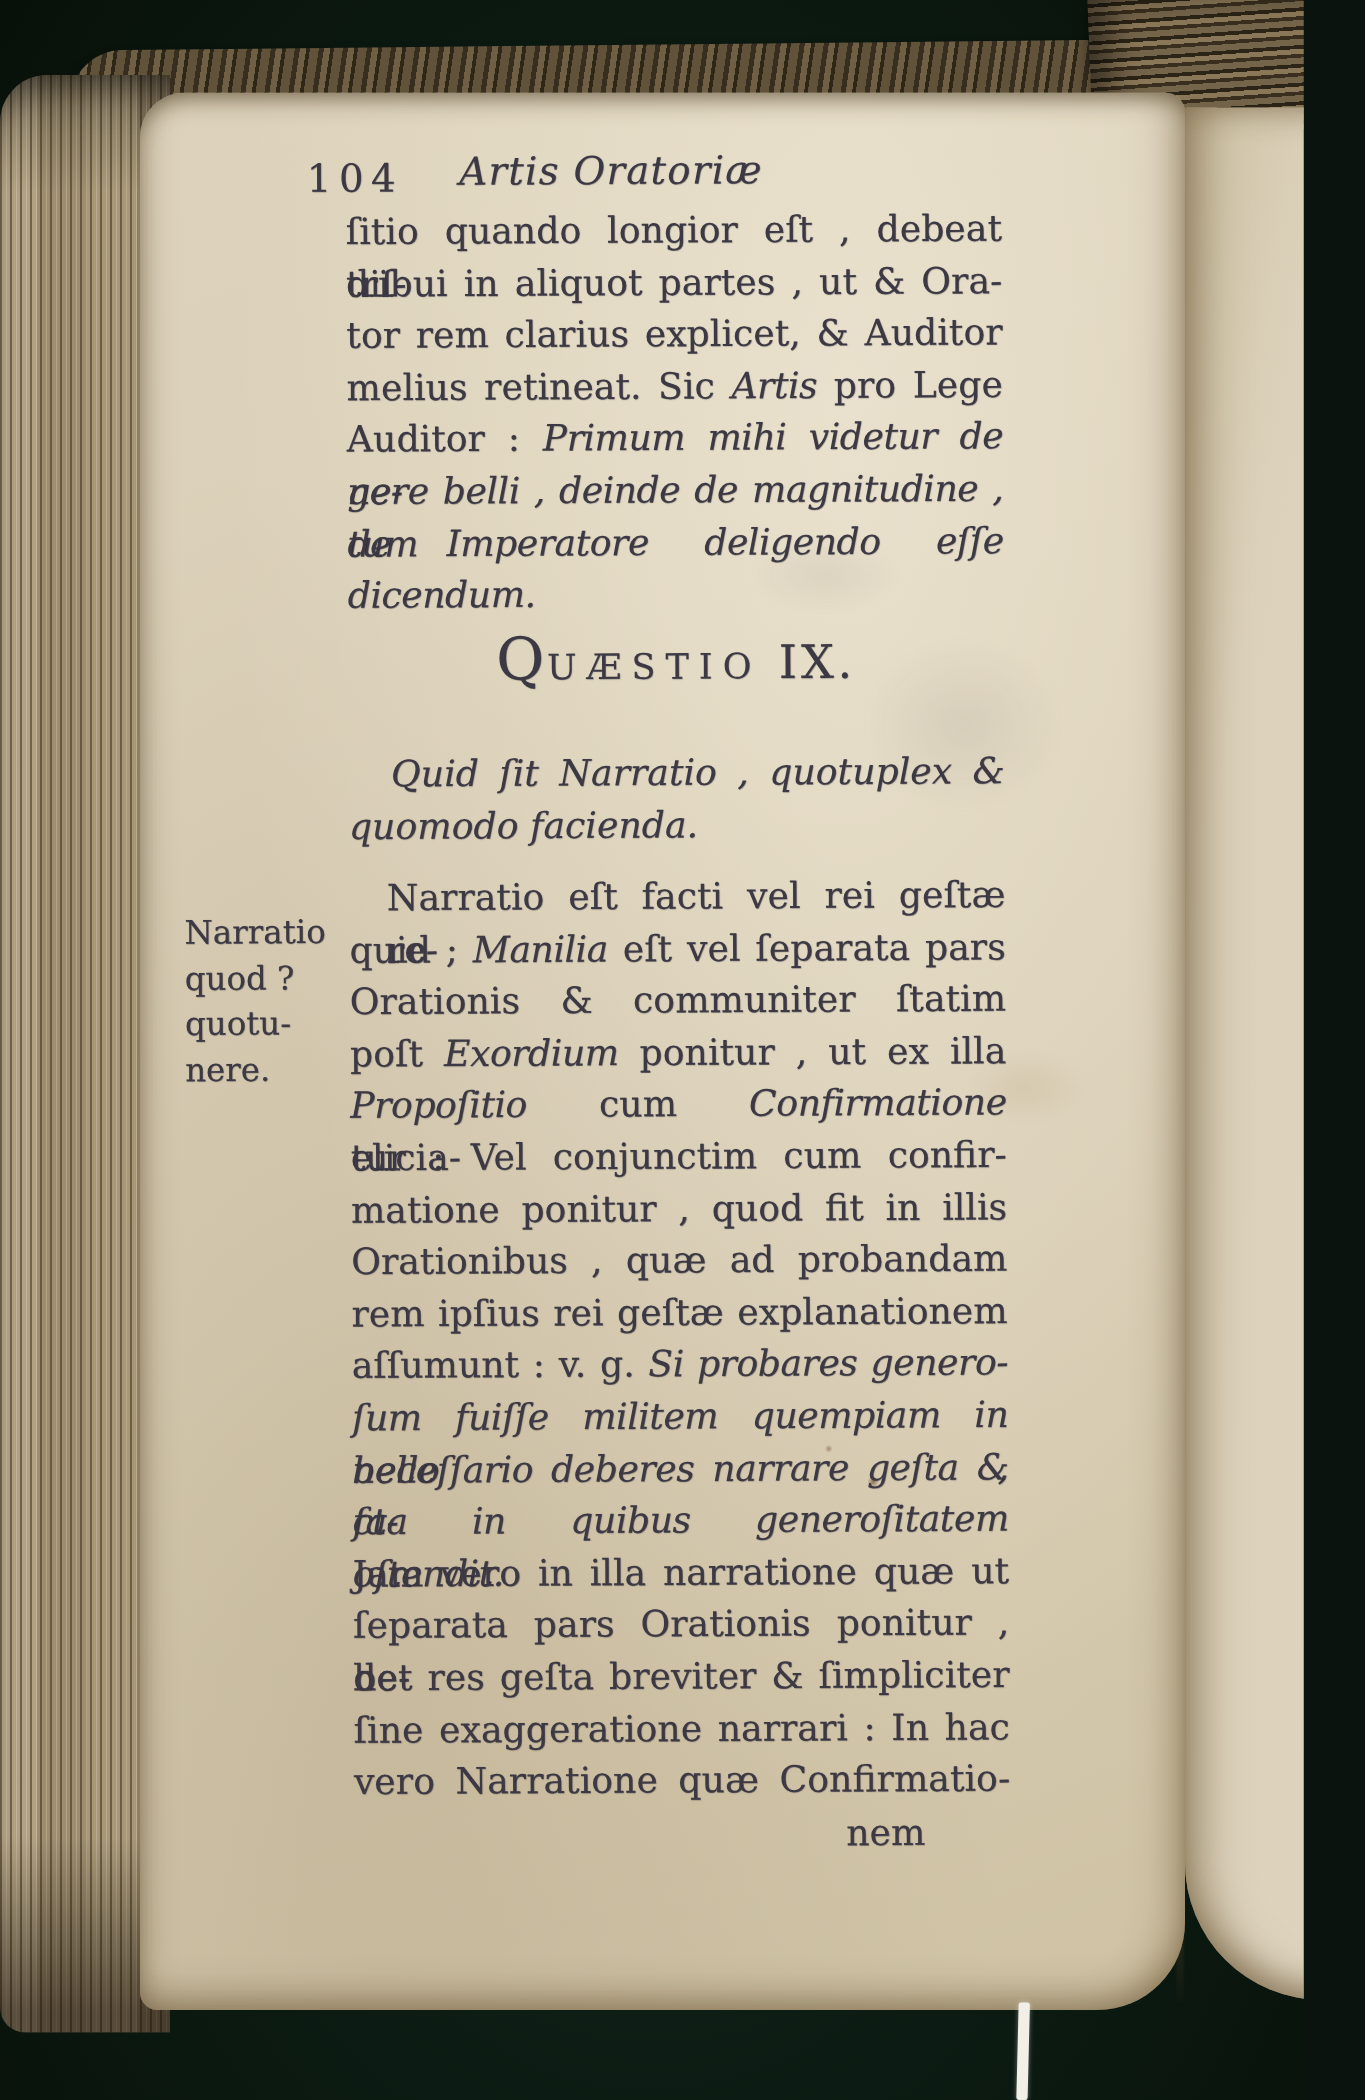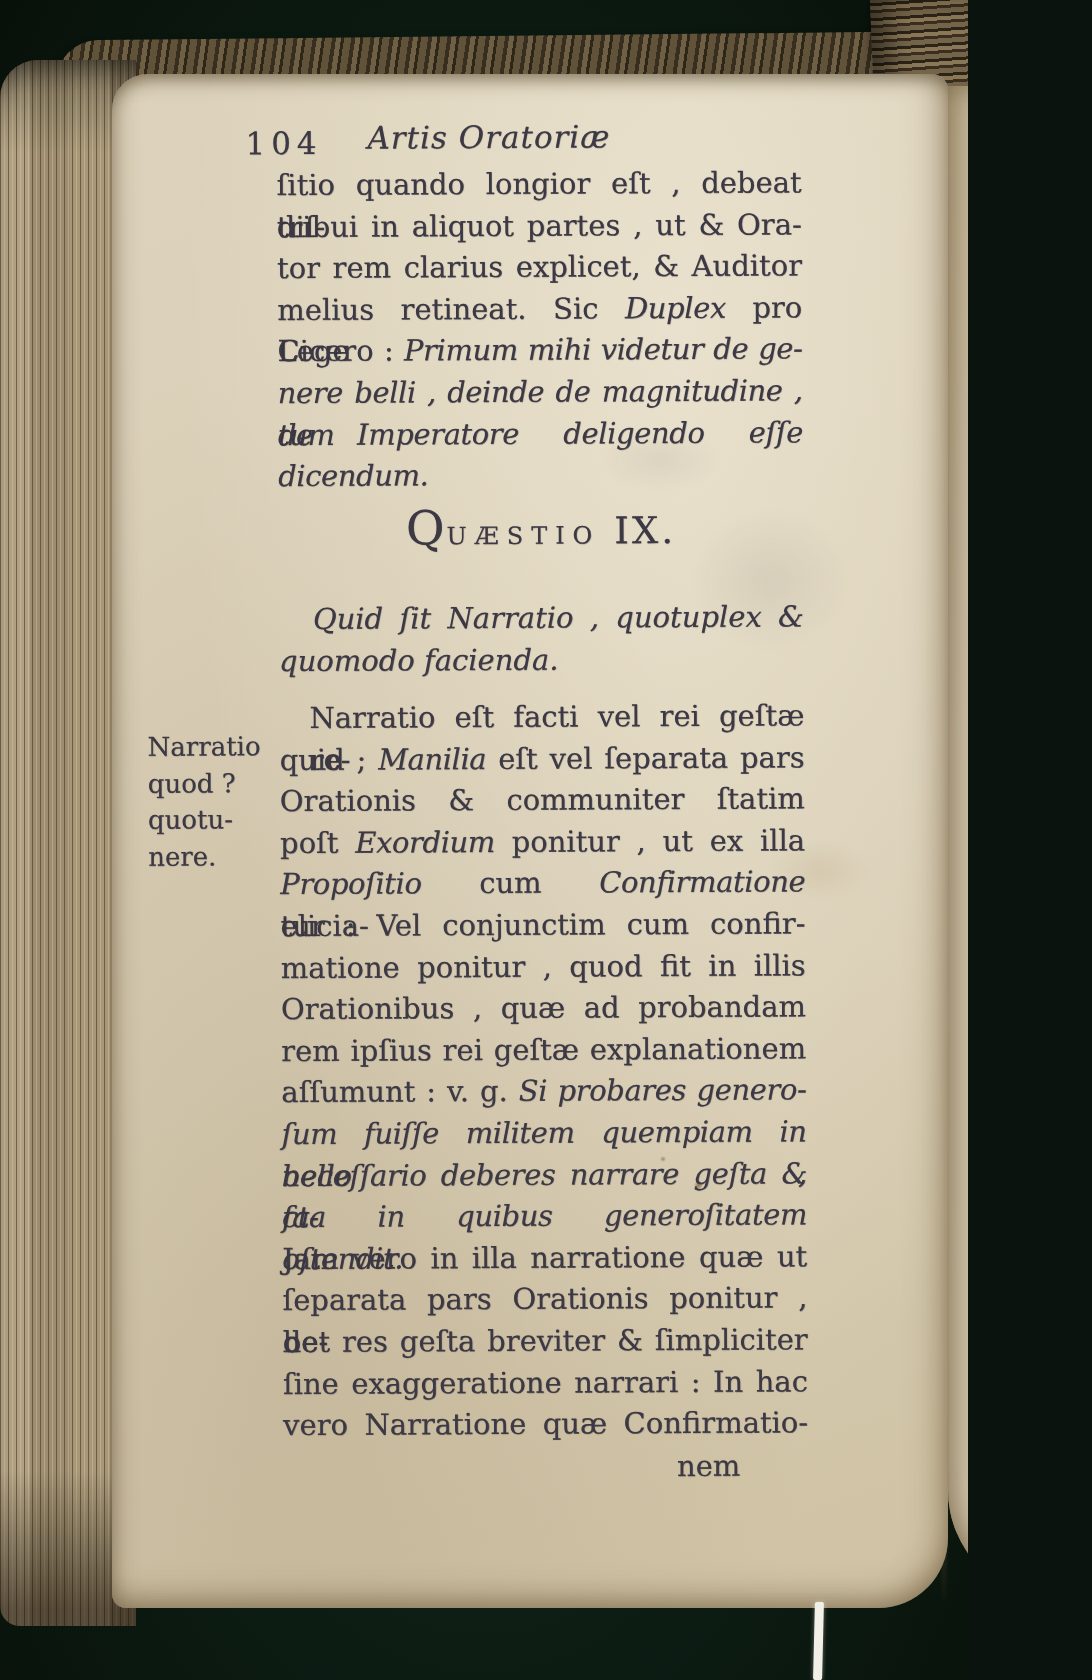--- a/index.html
+++ b/index.html
@@ -1,17 +1,17 @@
 <!DOCTYPE html>
 <html><head>
 <meta charset="utf-8">
 <style>
   html,body{margin:0;padding:0;background:#0a130d;}
   .stage{
-    position:relative;width:968px;height:1680px;overflow:hidden;
+    position:relative;width:1043px;height:1680px;overflow:hidden;
     background:
       radial-gradient(ellipse at 50% 55%, #13271c 0%, #0e2017 45%, #081109 100%);
     font-family:"DejaVu Serif", serif;
   }
   
   .top-rim{
     position:absolute;left:56px;top:36px;width:864px;height:56px;
     background:repeating-linear-gradient(99deg,#61523a 0 7px,#372e20 7px 11px,#6e5f45 11px 16px,#2e2617 16px 19px);
     border-radius:42px 34px 10px 10px;
     transform:rotate(-0.6deg);
@@ -82,21 +82,21 @@
   .m1{left:148px;top:172px;}
   .m2{left:148px;top:727px;}
   .para{position:absolute;left:280px;width:525px;font-size:29px;}
   .p1{top:164px;}
   .p2{top:697px;}
   .line{line-height:41.6px;height:41.6px;text-align:justify;text-align-last:justify;white-space:normal;}
   .line .it{font-style:italic;letter-spacing:-0.4px;}
   .indent1{padding-left:30px;box-sizing:border-box;}
   .quaestio{position:absolute;left:280px;top:500px;width:525px;text-align:center;}
   .q-init{font-size:47px;}
-  .q-caps{font-size:24px;letter-spacing:8px;margin-left:2px;}
+  .q-caps{font-size:28px;letter-spacing:8px;margin-left:2px;}
   .q-num{font-size:37px;letter-spacing:3px;margin-left:14px;}
   .subtitle{position:absolute;left:280px;top:597px;width:525px;font-size:29px;font-style:italic;line-height:42px;}
   .subtitle .sline1{text-align:justify;text-align-last:justify;padding-left:34px;box-sizing:border-box;}
   .catchword{position:absolute;left:280px;top:1450px;width:525px;font-size:29px;text-align:right;padding-right:68px;box-sizing:border-box;}
 </style>
 </head>
 <body>
 
 <div class="stage">
 
@@ -116,22 +116,22 @@
   <div class="text-layer ink">
 
     <div class="header-num">104</div>
     <div class="running-title">Artis Oratoriæ</div>
 
 
     <div class="para p1">
       <div class="line"><span>ſitio quando longior eſt , debeat diſ-</span></div>
       <div class="line"><span>tribui in aliquot partes , ut &amp; Ora-</span></div>
       <div class="line"><span>tor rem clarius explicet, &amp; Auditor</span></div>
-      <div class="line"><span>melius retineat. Sic </span><span class="it">Duplex</span><span> pro Lege</span></div>
-      <div class="line"><span>Cicero : </span><span class="it">Primum mihi videtur de ge-</span></div>
+      <div class="line"><span>melius retineat. Sic </span><span class="it">Artis</span><span> pro Lege</span></div>
+      <div class="line"><span>Auditor : </span><span class="it">Primum mihi videtur de ge-</span></div>
       <div class="line"><span class="it">nere belli , deinde de magnitudine , tum</span></div>
       <div class="line"><span class="it">de Imperatore deligendo eſſe dicendum.</span></div>
     </div>
 
     <div class="quaestio">
       <span class="q-init">Q</span><span class="q-caps">UÆSTIO</span><span class="q-num">IX.</span>
     </div>
 
     <div class="subtitle">
       <div class="sline1">Quid ſit Narratio , quotuplex &amp;</div>

